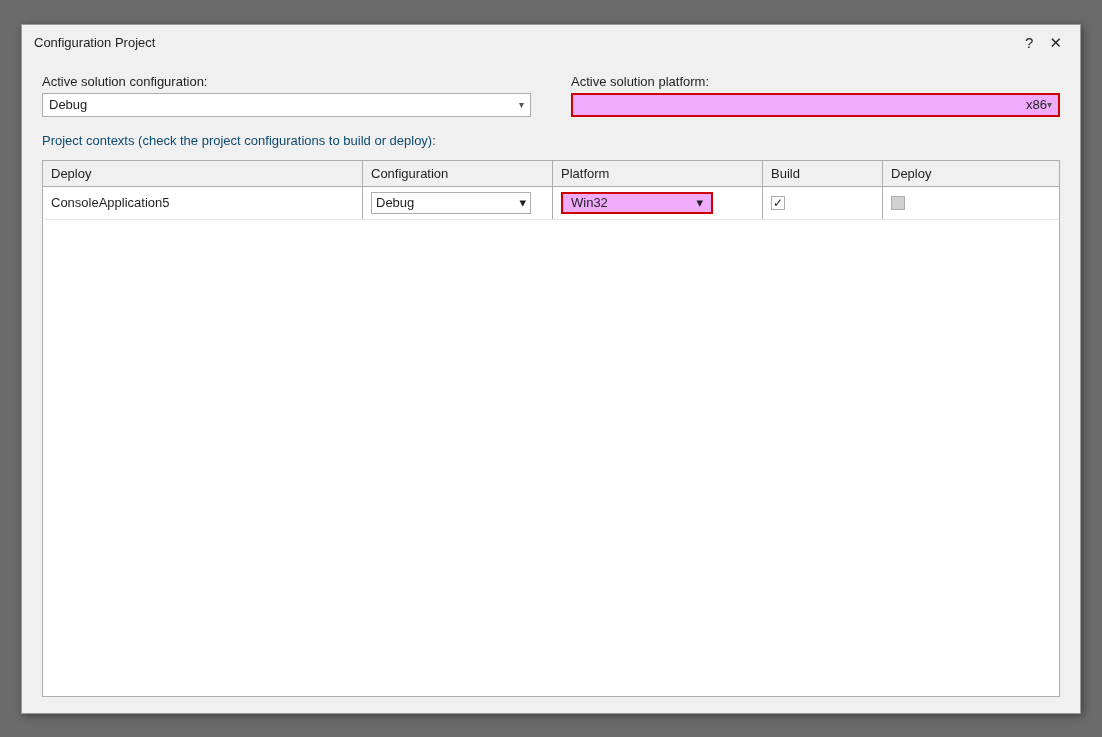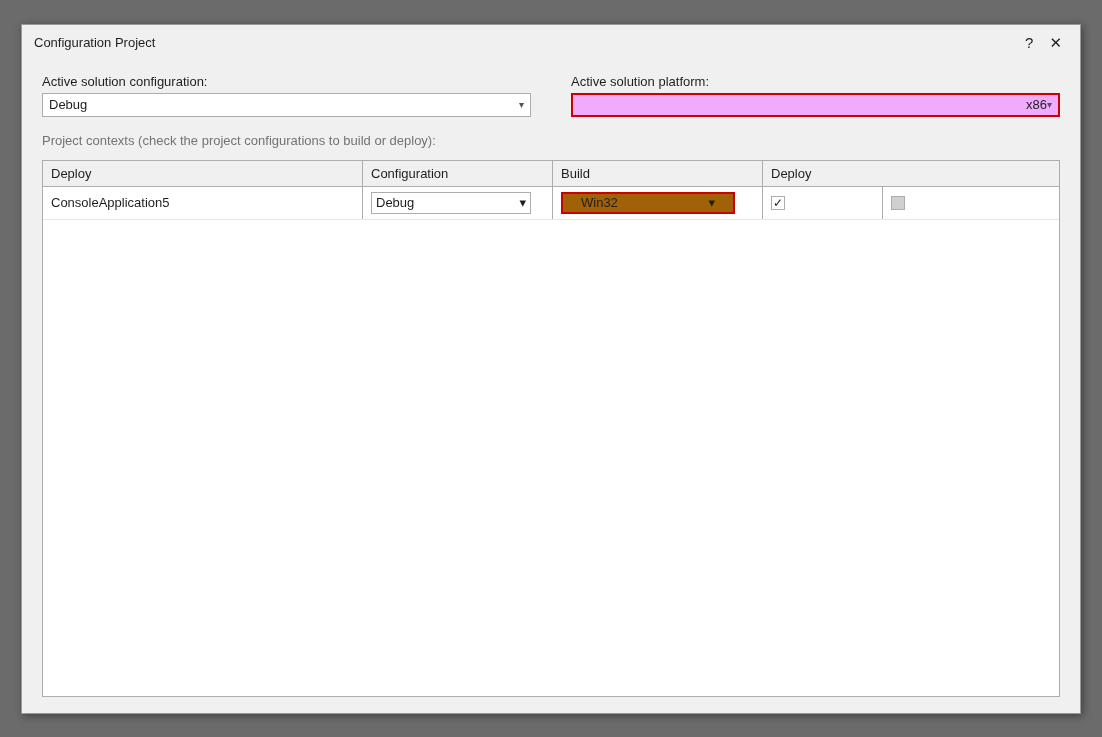--- a/index.html
+++ b/index.html
@@ -120,21 +120,21 @@
       color: #1e1e1e;
       display: flex;
       align-items: center;
       justify-content: flex-end;
       cursor: pointer;
       height: 24px;
     }
 
     .project-contexts-label {
       font-size: 13px;
-      color: #737373;
+      color: #0c4a6e;
       margin-top: 4px;
     }
 
     .table-container {
       border: 1px solid #adadad;
       background: #fff;
       flex: 1;
       min-height: 440px;
     }
 
@@ -189,30 +189,30 @@
       color: #1e1e1e;
       display: flex;
       align-items: center;
       justify-content: space-between;
       cursor: pointer;
       width: 160px;
       height: 22px;
     }
 
     .cell-dropdown-highlighted {
-      background: #a16207;
+      background: #f0abfc;
       border: 2px solid #cc0000;
-      padding: 1px 18px;
+      padding: 1px 8px;
       font-size: 13px;
       color: #1e1e1e;
       display: flex;
       align-items: center;
       justify-content: space-between;
       cursor: pointer;
-      width: 174px;
+      width: 152px;
       height: 22px;
     }
 
     .checkbox-checked {
       width: 14px;
       height: 14px;
       border: 1px solid #adadad;
       background: #fff;
       display: flex;
       align-items: center;
@@ -277,20 +277,21 @@
         </div>
       </div>
     </div>
 
     <div class="project-contexts-label">Project contexts (check the project configurations to build or deploy):</div>
 
     <div class="table-container">
       <div class="table-header">
         <div class="table-header-cell">Deploy</div>
         <div class="table-header-cell">Configuration</div>
+        <div class="table-header-cell">Platform</div>
         <div class="table-header-cell">Build</div>
         <div class="table-header-cell">Deploy</div>
       </div>
       <div class="table-body">
         <div class="table-row">
           <div class="table-cell">
             <span>ConsoleApplication5</span>
           </div>
           <div class="table-cell">
             <div class="cell-dropdown">

